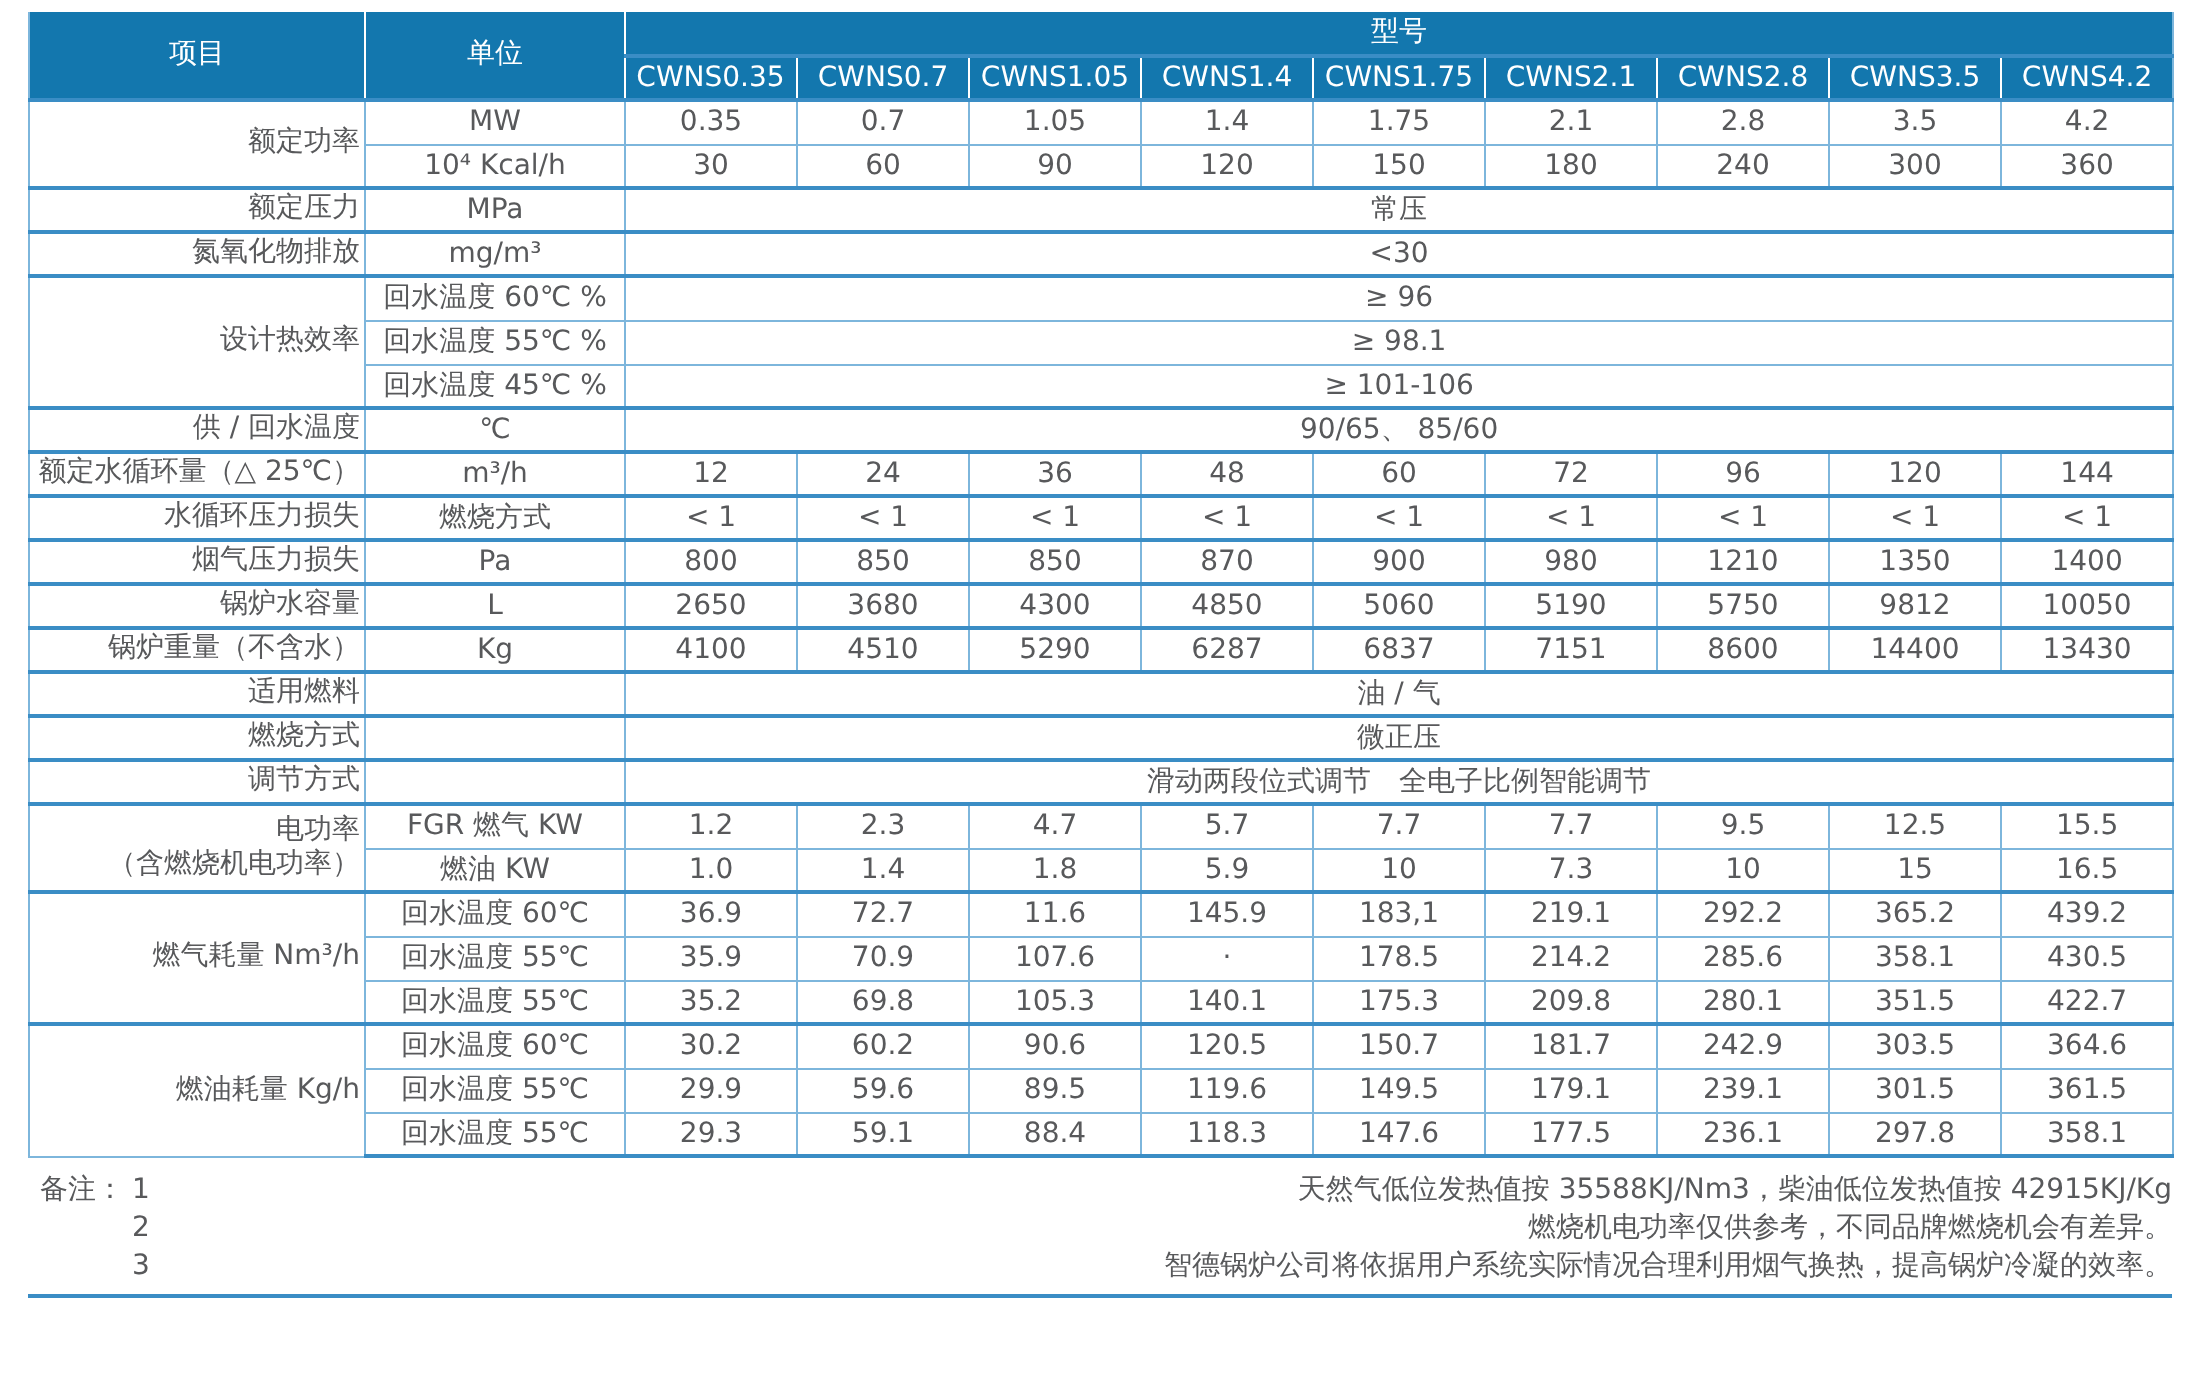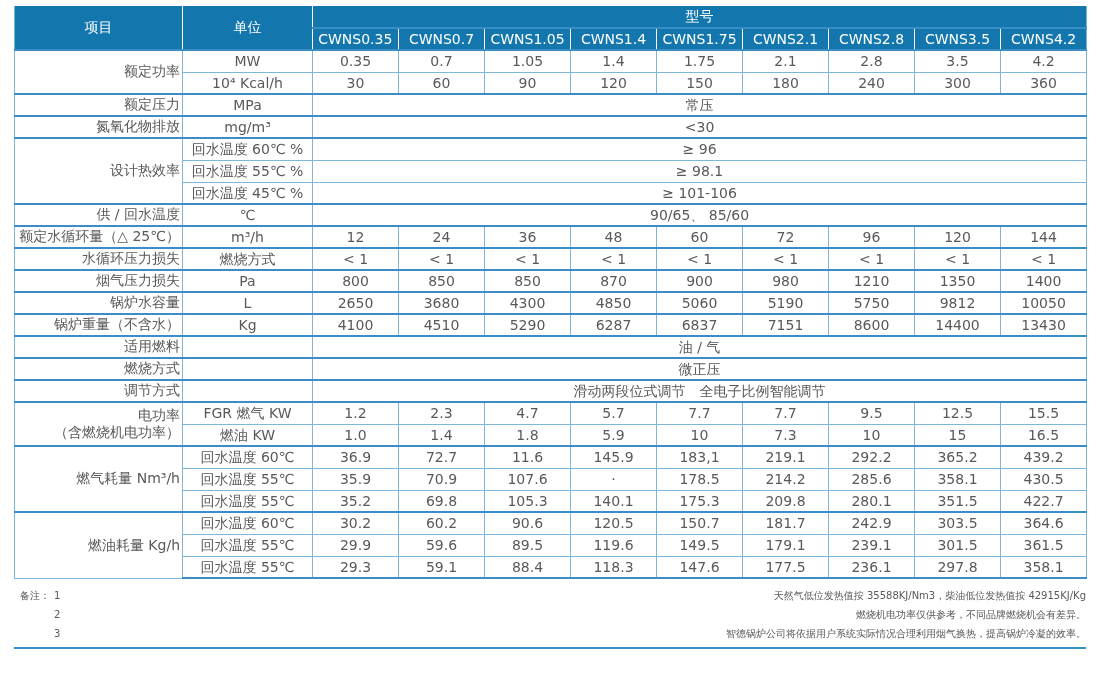--- a/index.html
+++ b/index.html
@@ -34,21 +34,21 @@
   thead tr.model-row th{border-top:1px solid rgba(255,255,255,0.85);}
   tbody td{color:var(--text-color);}
   tbody td.item{border-right:1px solid var(--border-light);white-space:pre-line;line-height:1.25;text-align:right;}
   tbody td.unit{border-right:1px solid var(--border-light);}
   tbody td.val{border-right:1px solid var(--border-light);}
   tbody td.val:last-child{border-right:none;}
   tbody tr.sec td{border-top:2px solid var(--border-strong);}
   tbody tr.sub td{border-bottom:1px solid var(--border-light);}
   tbody tr:last-child td{border-bottom:2px solid var(--border-strong);}
   .notes{
-    display:flex;align-items:flex-start;margin:7px 0 0 6px;font-size:10px;line-height:19px;
+    display:flex;align-items:flex-start;margin:7px 0 0 6px;font-size:14px;line-height:19px;
   }
   .notes-prefix{flex:0 0 auto;}
   .notes-list{flex:1 1 auto;}
   .note-line{display:flex;}
   .note-num{flex:0 0 22px;text-align:left;padding-left:4px;}
   .note-text{flex:1 1 auto;text-align:right;}
   .bottom-rule{
     width:1072px;height:0;border-top:2px solid var(--border-strong);margin-top:4px;
   }
 </style>

